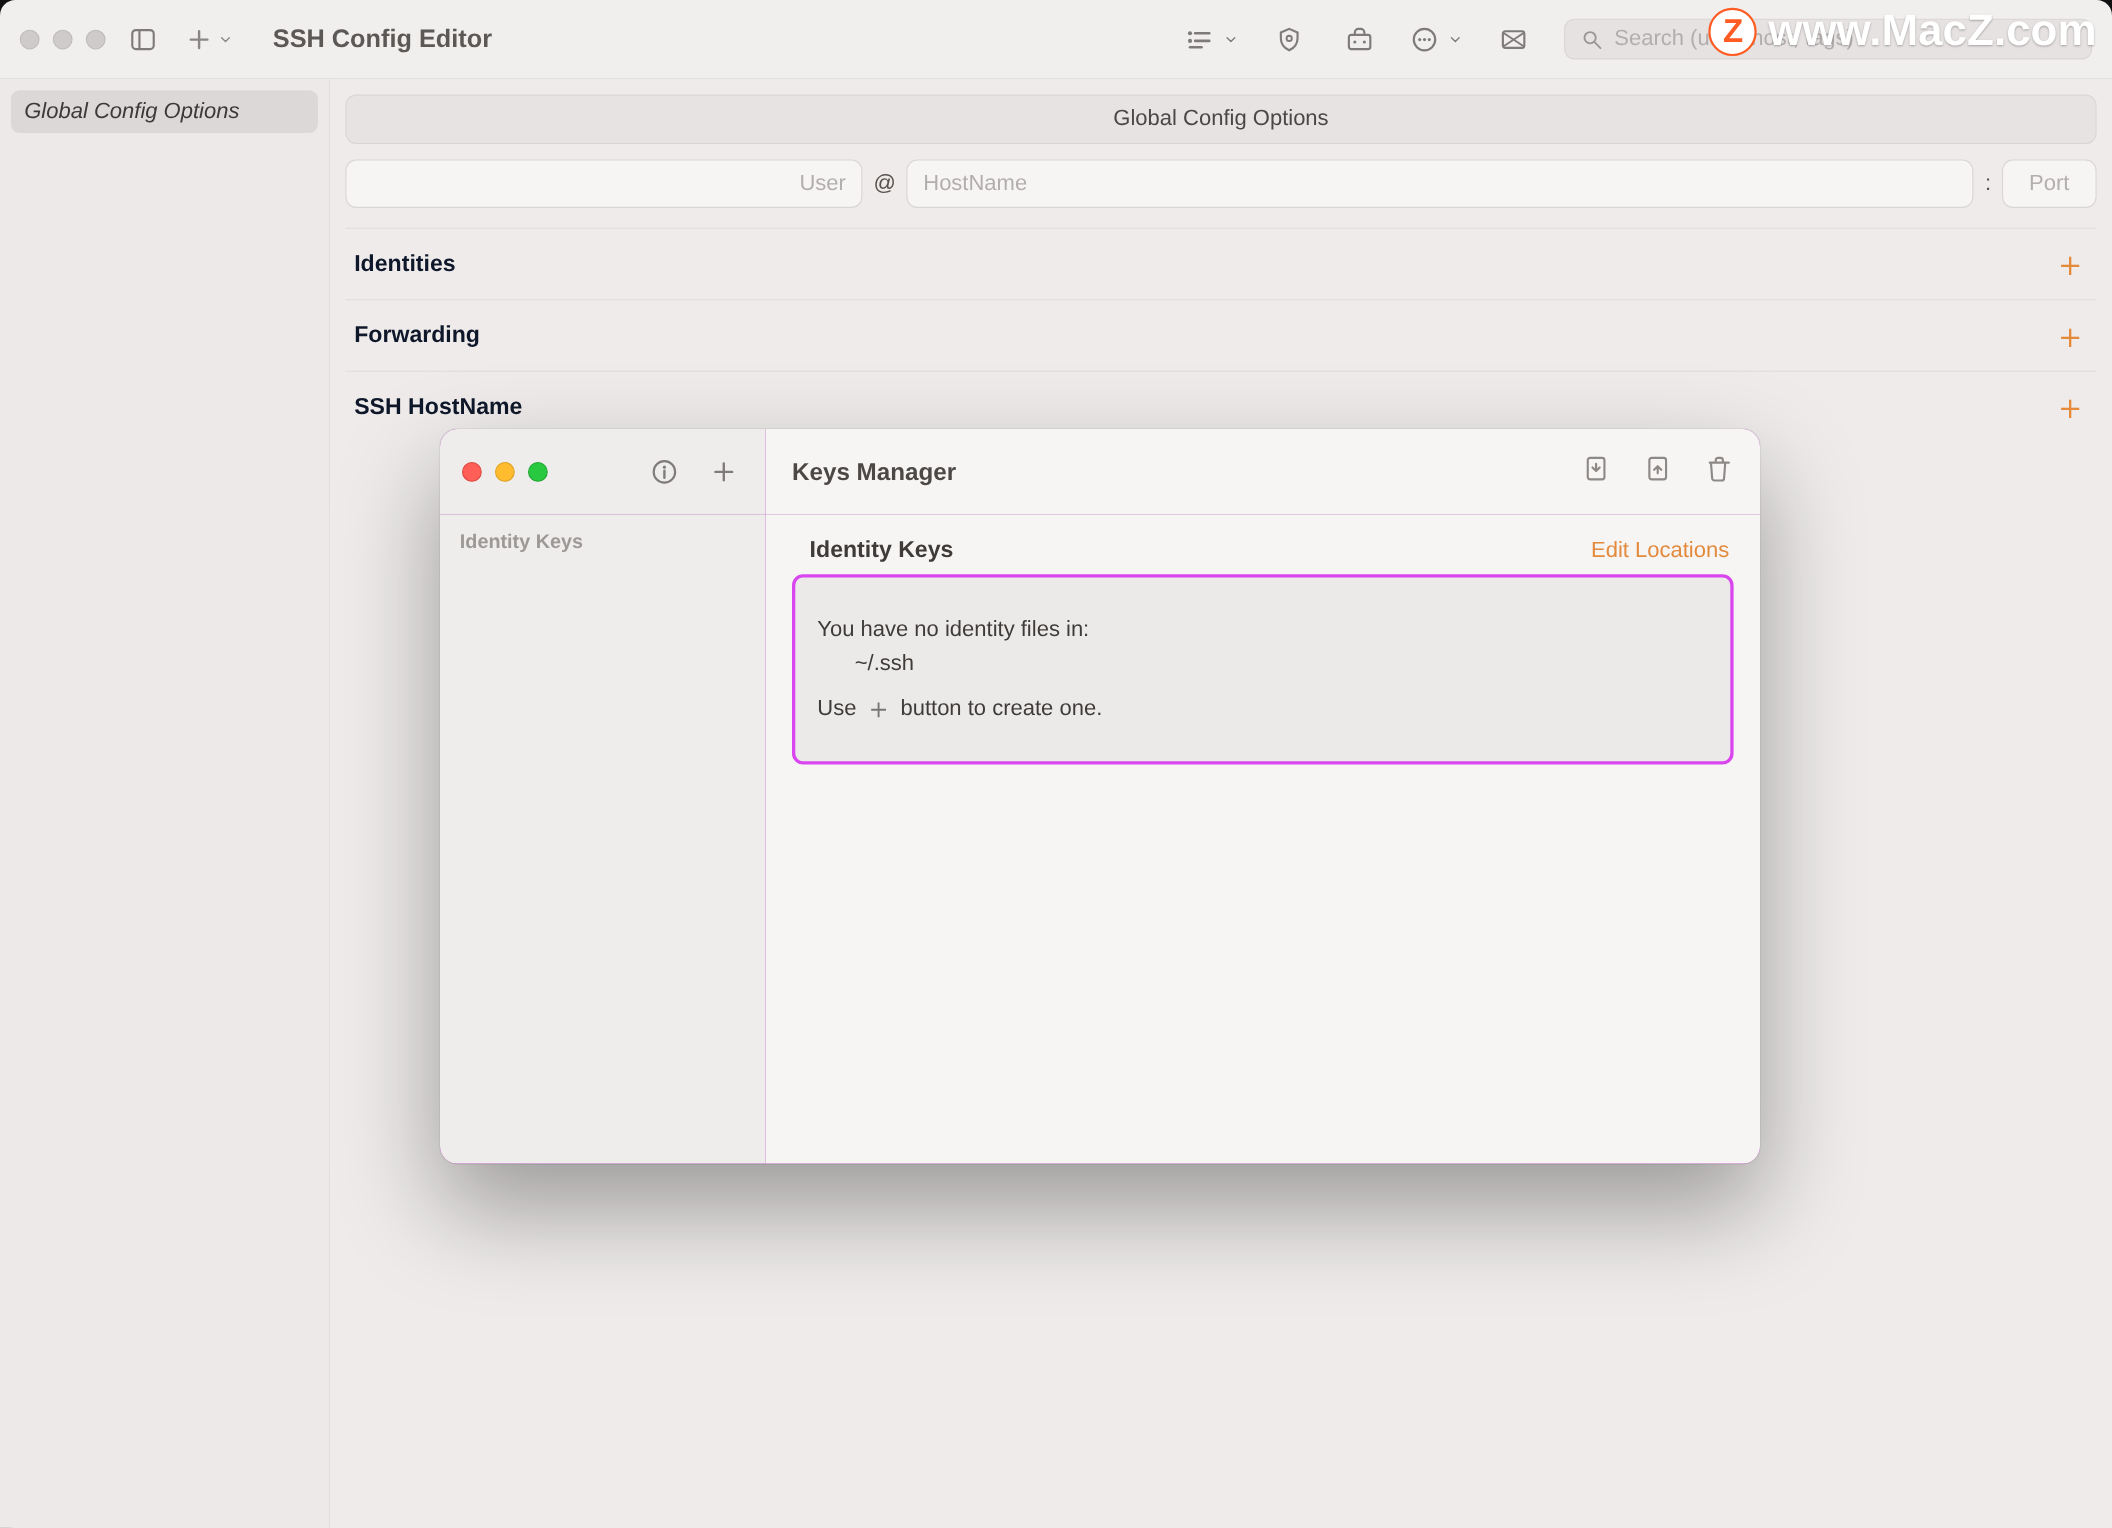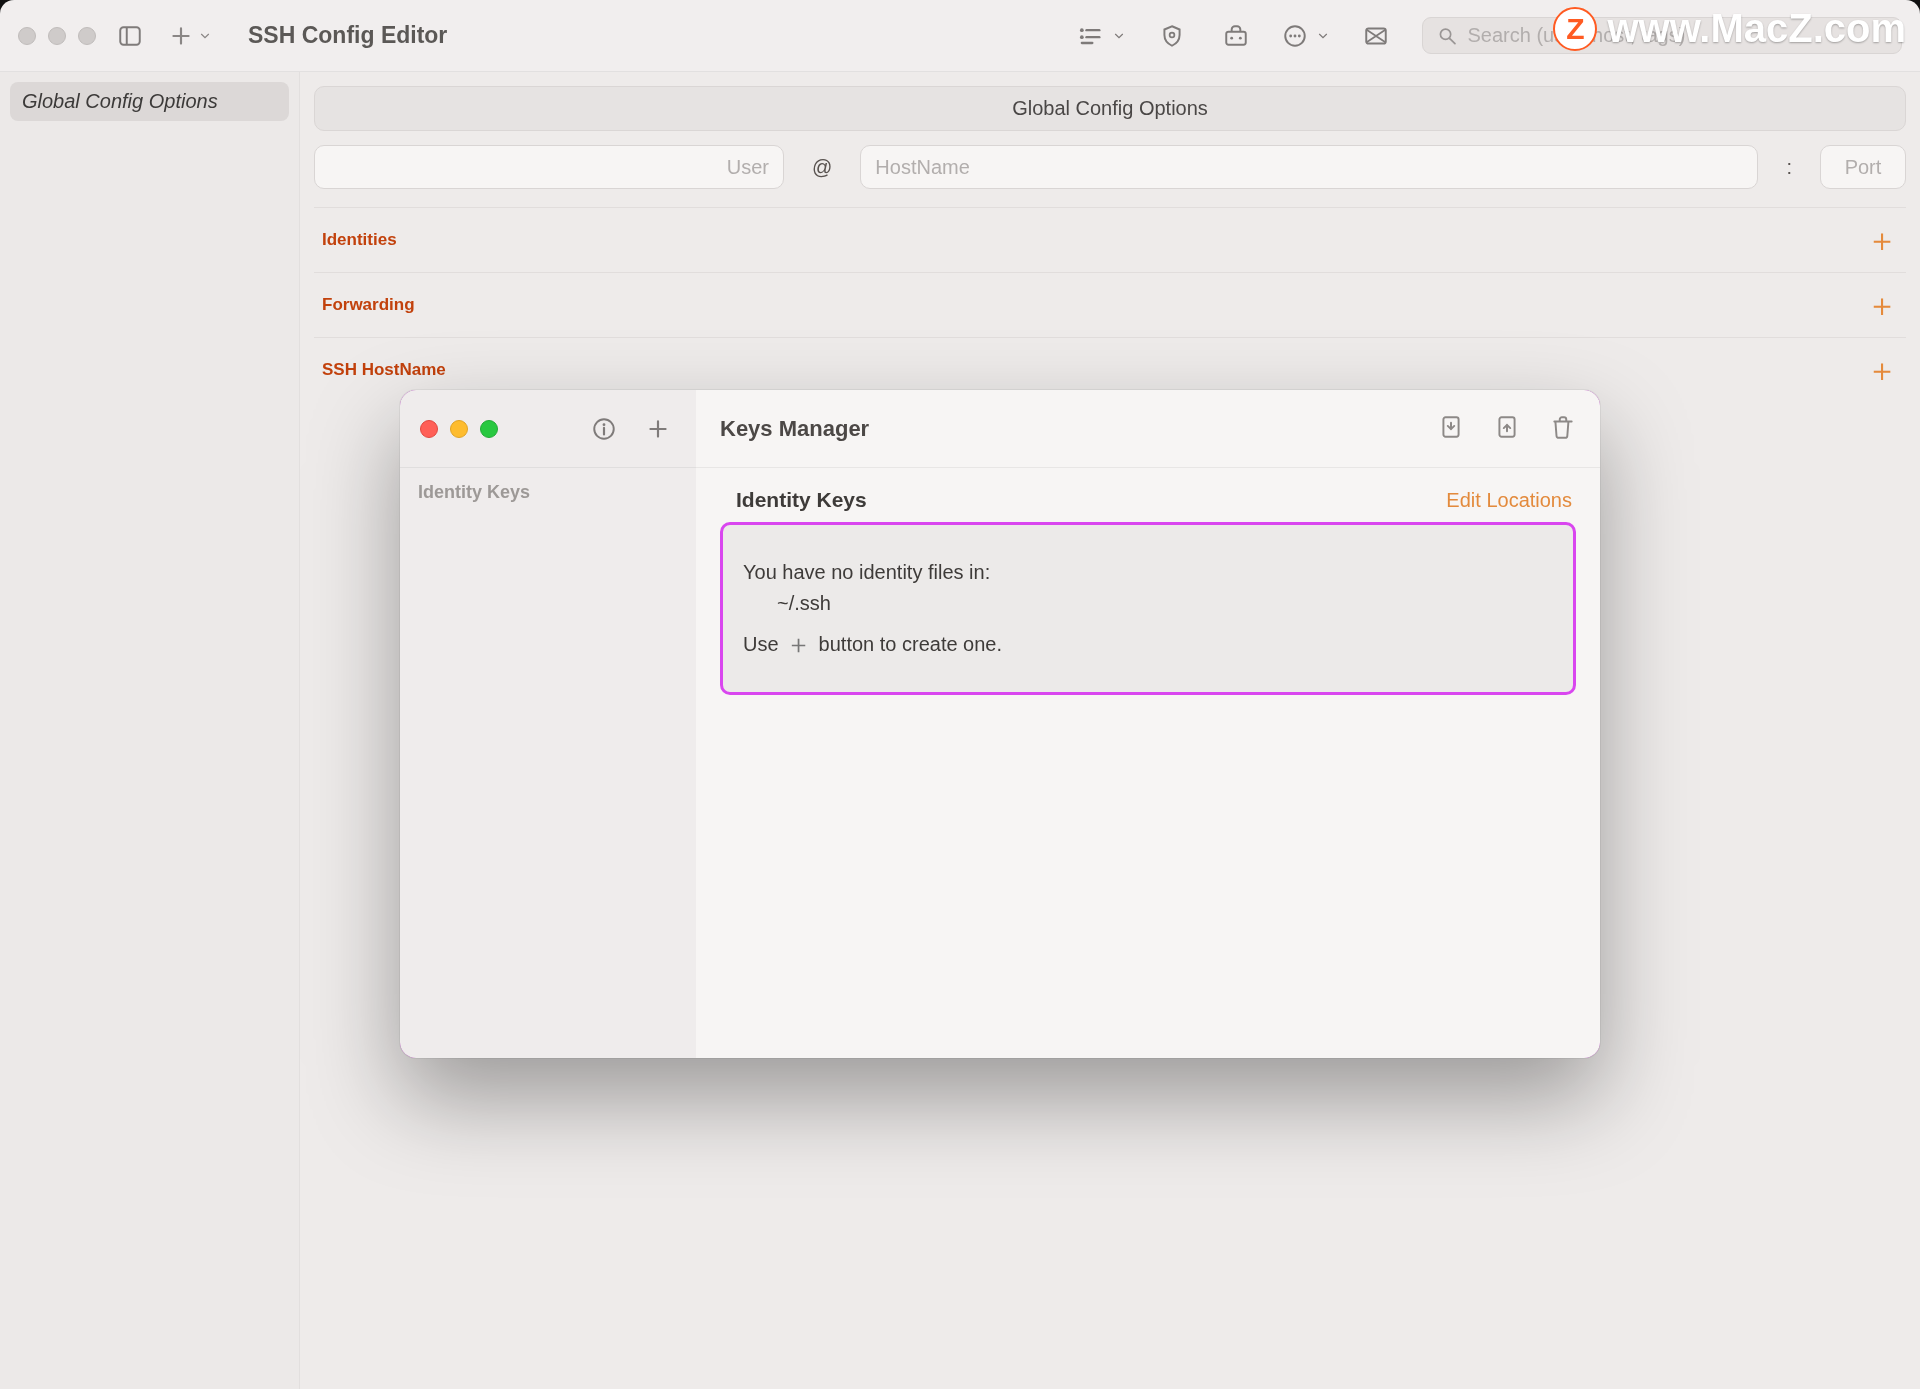--- a/index.html
+++ b/index.html
@@ -58,41 +58,41 @@
       font-style: italic; color: #3c3a39; background: #dcd8d7;
     }
 
     
     .main { background: #eeebea; padding: 14px 14px; overflow: hidden;}
     .header-chip {
       background: #e6e3e2; border: 1px solid #dad6d5;
       border-radius: 10px; padding: 10px 12px; text-align: center;
       font-size: 20px; color: #4a4746;
     }
-    .conn-row { display: flex; gap: 28px; align-items: center; margin-top: 14px;}
+    .conn-row { display: flex; gap: 10px; align-items: center; margin-top: 14px;}
     .field {
       background: #f7f5f4; border: 1px solid #d9d5d4; border-radius: 10px;
       height: 44px; display: flex; align-items: center; padding: 0 14px;
       color: #666; font-size: 20px;
     }
     .field.user { flex: 0 0 470px; justify-content: flex-end;}
     .field.host { flex: 1; }
     .field.port { flex: 0 0 86px; justify-content: center;}
     .sep { font-size: 20px; color: #58524f; }
     .field input { border: none; outline: none; background: transparent; font-size: 20px; width: 100%; color: #333; }
     .field input::placeholder { color: #b2aead; }
     .field.user input { text-align: right; }
     .field.port input { text-align: center; }
 
     .section-row {
       display: flex; align-items: center; justify-content: space-between;
       border-top: 1px solid #e1dddc; padding: 16px 8px; margin-top: 18px;
     }
     .section-row + .section-row { margin-top: 0; }
-    .section-title { font-size: 17px; font-weight: 700; color: #c2410c; }
+    .section-title { font-size: 21px; font-weight: 700; color: #0f172a; }
     .plus-accent { color: #e58a3b; font-size: 32px; font-weight: 300; line-height: 1; }
 
     
     .modal-window {
       position: absolute;
       left: 400px; top: 390px;
       width: 1200px; height: 668px;
       background: #a21caf;
       border-radius: 16px;
       box-shadow: 0 40px 90px rgba(0,0,0,0.35), 0 0 0 1px rgba(0,0,0,0.05);

